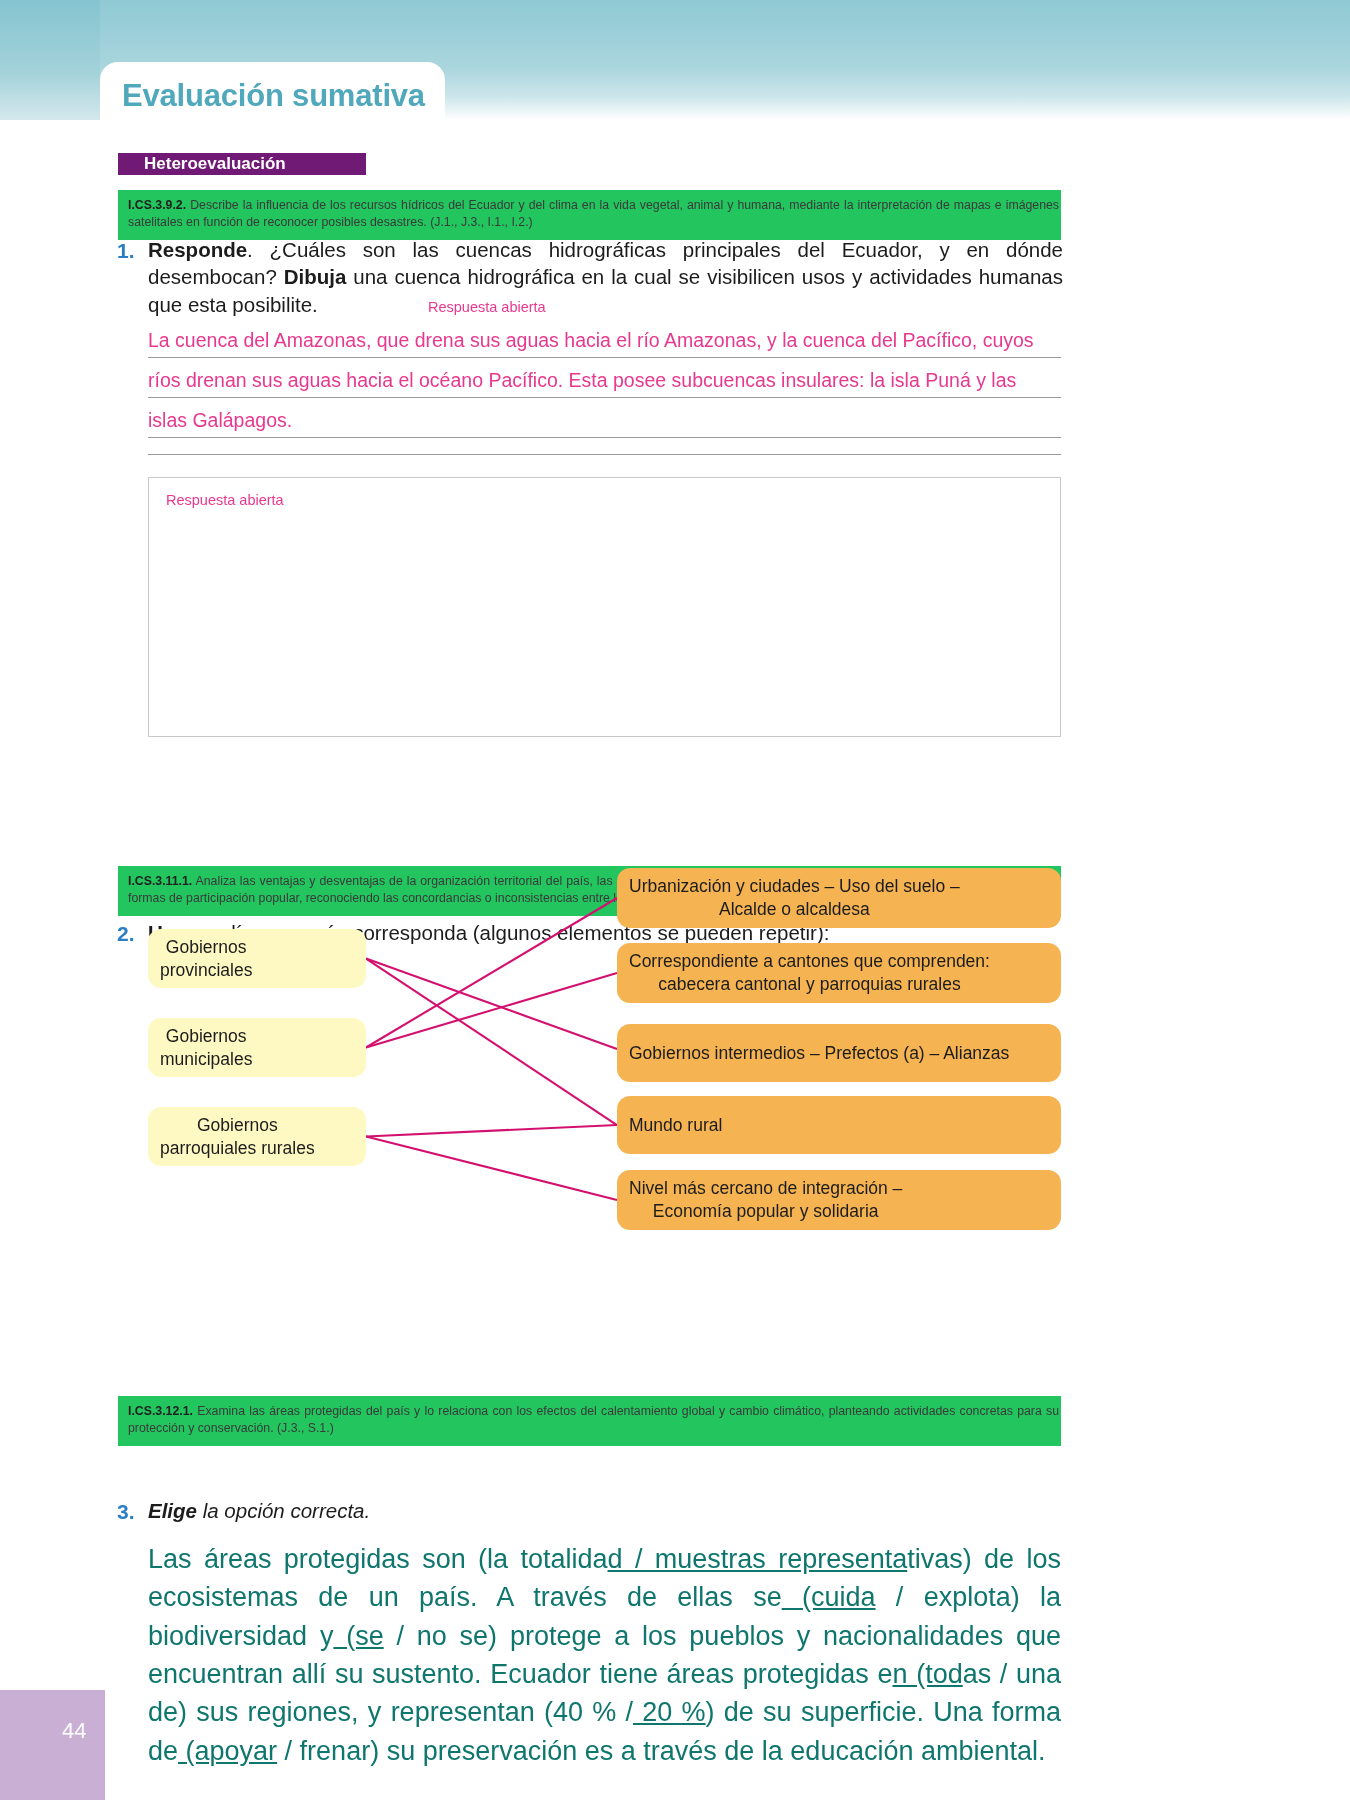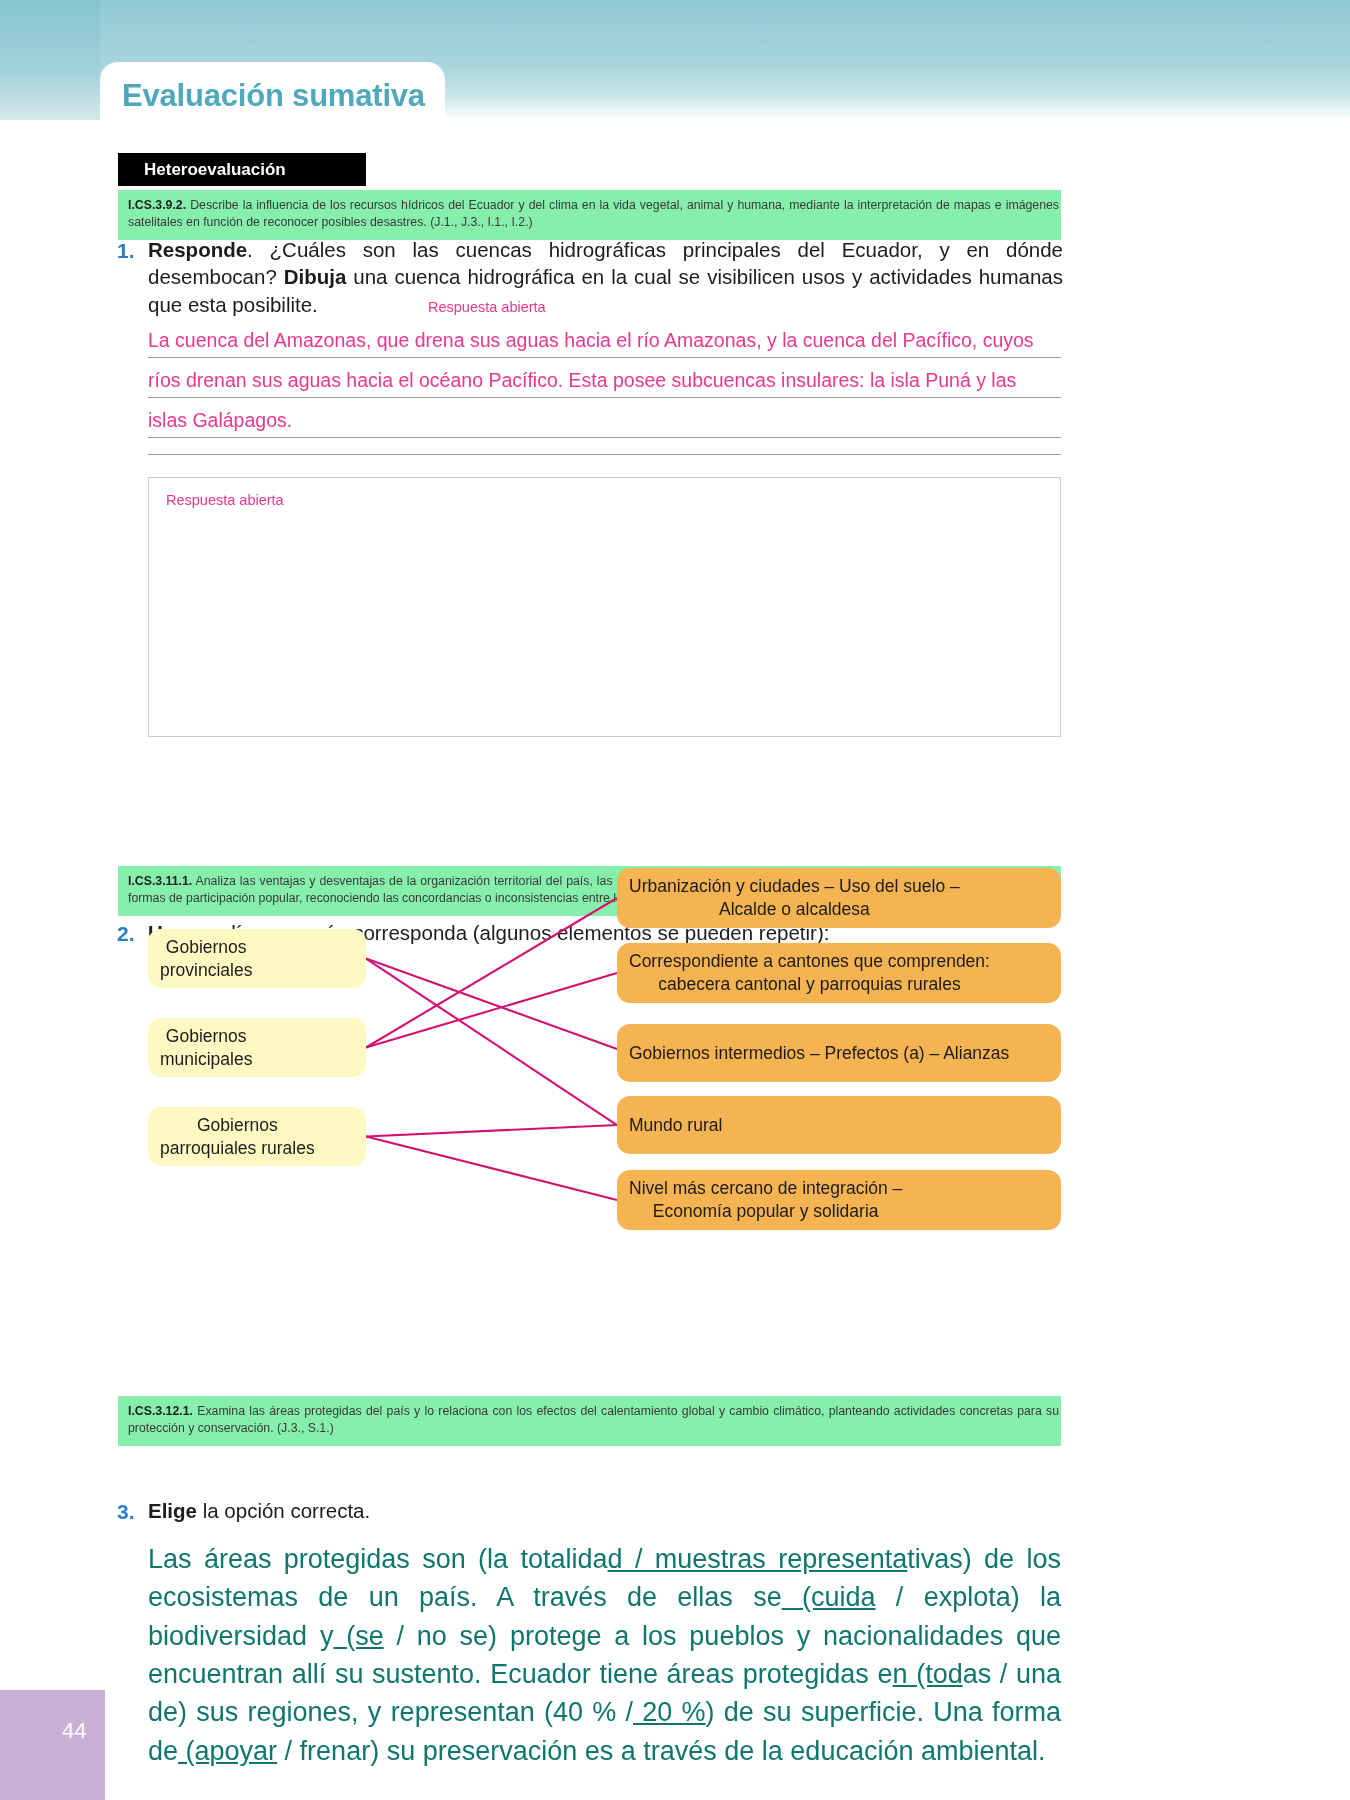--- a/index.html
+++ b/index.html
@@ -30,32 +30,32 @@
     background:#ffffff;
   }
   .page-title {
     position:absolute; left:122px; top:78px;
     font-size:31px; font-weight:bold; color:#4fa8bb;
     letter-spacing:-0.2px; white-space:nowrap;
   }
 
   
   .section-badge {
-    position:absolute; left:118px; top:153px; width:248px; height:33px;
-    background:#000000;
+    position:absolute; left:118px; top:153px; width:248px; height:22px;
+    background:#701a75;
     display:flex; align-items:center;
   }
   .section-badge span {
     color:#ffffff; font-size:17px; font-weight:bold; padding-left:26px;
     white-space:nowrap;
   }
 
   
   .indicator {
-    position:absolute; background:#86efac;
+    position:absolute; background:#22c55e;
     padding:7px 2px 8px 10px;
     font-size:12.3px; line-height:1.42; color:#3a3a3a;
     text-align:justify;
   }
   .indicator b { font-weight:bold; color:#1e1e1e; }
   #ind1 { left:118px; top:190px; width:943px; }
   #ind2 { left:118px; top:866px; width:943px; }
   #ind3 { left:118px; top:1396px; width:943px; }
 
   
@@ -68,21 +68,21 @@
   }
   .ex-body b { font-weight:bold; }
 
   #ex1num { left:117px; top:239px; }
   #ex1body { left:148px; top:236px; width:915px; }
 
   #ex2num { left:117px; top:922px; }
   #ex2body { left:148px; top:919px; width:915px; }
 
   #ex3num { left:117px; top:1500px; }
-  #ex3body { left:148px; top:1497px; width:915px; }
+  #ex3body { left:148px; top:1497px; width:915px;font-style:italic; }
 
   .resp-abierta-inline {
     position:absolute; left:428px; top:299px;
     font-size:14.5px; color:#e8388f;
   }
 
   
   .ans-line {
     position:absolute; left:148px; width:913px;
     font-size:19.5px; color:#e8388f;

